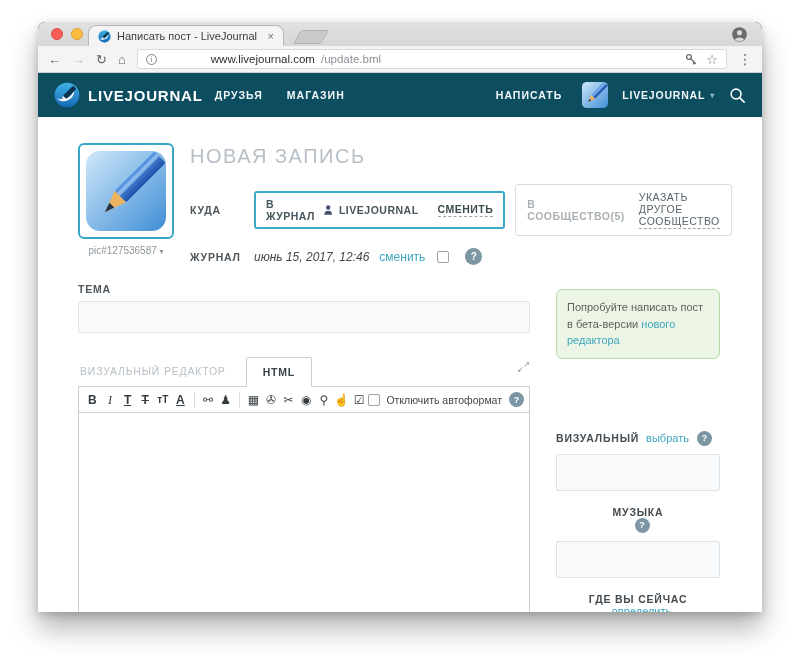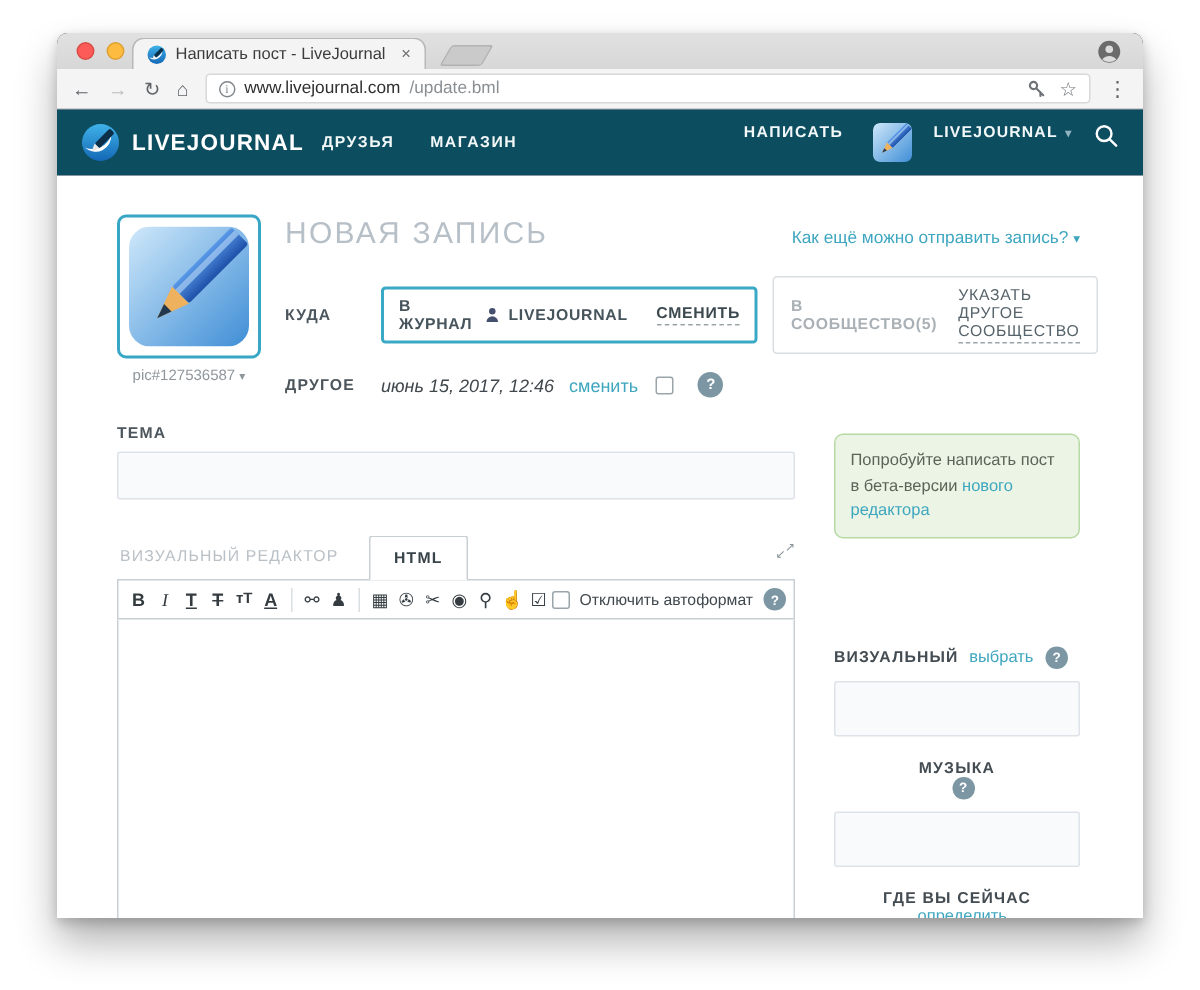--- a/index.html
+++ b/index.html
@@ -42,34 +42,34 @@
   .nav-ic.disabled { color:#bdbdbd; }
   .urlfield {
     flex:1; height:20px; background:#fff; border:1px solid #d8d8d8; border-radius:3px;
     display:flex; align-items:center; gap:6px; padding:0 8px; font-size:11.5px;
   }
   .info-ic {
     width:11px; height:11px; border:1px solid #80868b; border-radius:50%;
     color:#80868b; font-size:8px; line-height:10px; text-align:center; font-family:"Liberation Serif",serif;
     flex:none;
   }
-  .url-domain { color:#2f2f2f; }
+  .url-domain { color:#2f2f2f;margin-left:48px; }
   .url-path { color:#8a8f94; }
   .field-right { margin-left:auto; display:flex; align-items:center; gap:9px; }
   .star-ic { font-size:13px; color:#6e7276; line-height:1; }
   .dots-ic { font-size:14px; color:#5f6368; line-height:1; letter-spacing:0; }
   
   .siteheader {
     height:44px; background:#0d4d60; display:flex; align-items:center; padding:0 16px; color:#fff;
   }
   .logo { display:flex; align-items:center; gap:8px; }
   .logoname { font-size:15px; font-weight:bold; letter-spacing:.8px; color:#fff; }
   .topnav { display:flex; gap:24px; margin-left:12px;align-items:flex-end; }
   .topnav-item { font-size:10.5px; font-weight:bold; letter-spacing:1px; color:#f2f7f8; }
-  .hdr-right { margin-left:auto; display:flex; align-items:flex-start; gap:14px; }
+  .hdr-right { margin-left:auto; display:flex; align-items:center; gap:14px; }
   .write-link { font-size:10.5px; font-weight:bold; letter-spacing:1px; color:#f2f7f8; margin-right:6px; }
   .hdr-avatar { width:26px; height:26px; border-radius:4px; overflow:hidden; flex:none; }
   .account { font-size:10.5px; font-weight:bold; letter-spacing:.8px; color:#f2f7f8; display:flex; align-items:center; gap:5px; }
   .account .caret { color:#8fb4c0; font-size:8px; }
   
   .content { position:relative; padding:26px 42px 0 40px; background:#fff; height:496px; }
   .section-a { display:flex; gap:16px; }
   .userpic-col { width:96px; flex:none; text-align:center; }
   .userpic-frame {
     width:96px; height:96px; border:2px solid #38a7c5; border-radius:6px;
@@ -315,45 +315,41 @@
         </div>
         <div class="userpic-caption">
           <span>pic#127536587</span>
           <span class="caret">▾</span>
         </div>
       </div>
 
       <div class="head-col">
         <div class="title-row">
           <h1 class="page-title">НОВАЯ ЗАПИСЬ</h1>
-          <a class="other-ways">
-            <span>Как ещё можно отправить запись?</span>
-            <span class="caret">▾</span>
-          </a>
         </div>
 
         <div class="where-row">
           <span class="row-label">КУДА</span>
           <div class="journal-box">
             <span class="opt-strong">В ЖУРНАЛ</span>
             <svg width="10" height="12" viewBox="0 0 10 12">
               <circle cx="5" cy="3" r="2.6" fill="#44506e"></circle>
               <path d="M0.4 11.6 a4.6 4.6 0 0 1 9.2 0z" fill="#44506e"></path>
             </svg>
             <span class="opt-strong">LIVEJOURNAL</span>
             <a class="change-link">СМЕНИТЬ</a>
           </div>
           <div class="community-box">
             <span class="opt-muted">В СООБЩЕСТВО(5)</span>
             <a class="other-comm">УКАЗАТЬ ДРУГОЕ СООБЩЕСТВО</a>
           </div>
         </div>
 
         <div class="when-row">
-          <span class="row-label">ДРУГОЕ</span>
+          <span class="row-label">ЖУРНАЛ</span>
           <span class="when-date">июнь 15, 2017, 12:46</span>
           <a class="when-change">сменить</a>
           <input type="checkbox" style="">
           <span class="help">?</span>
         </div>
       </div>
     </div>
 
     <div class="section-b">
       <div class="main-col">

